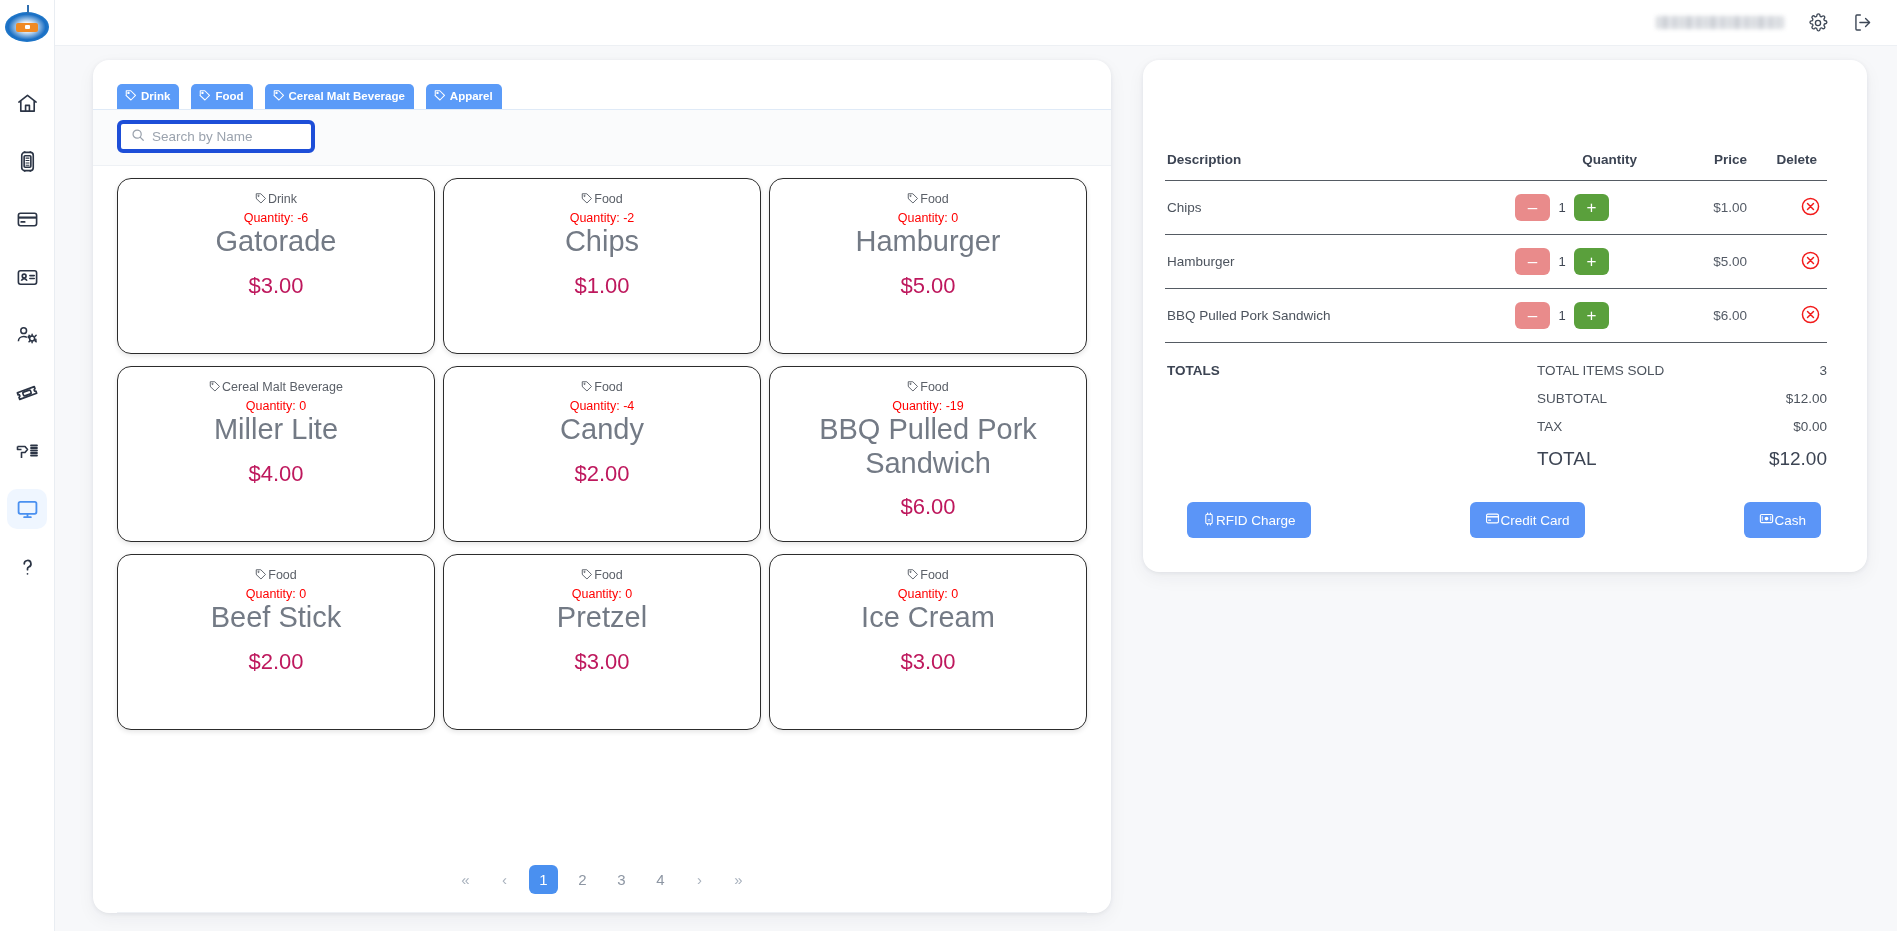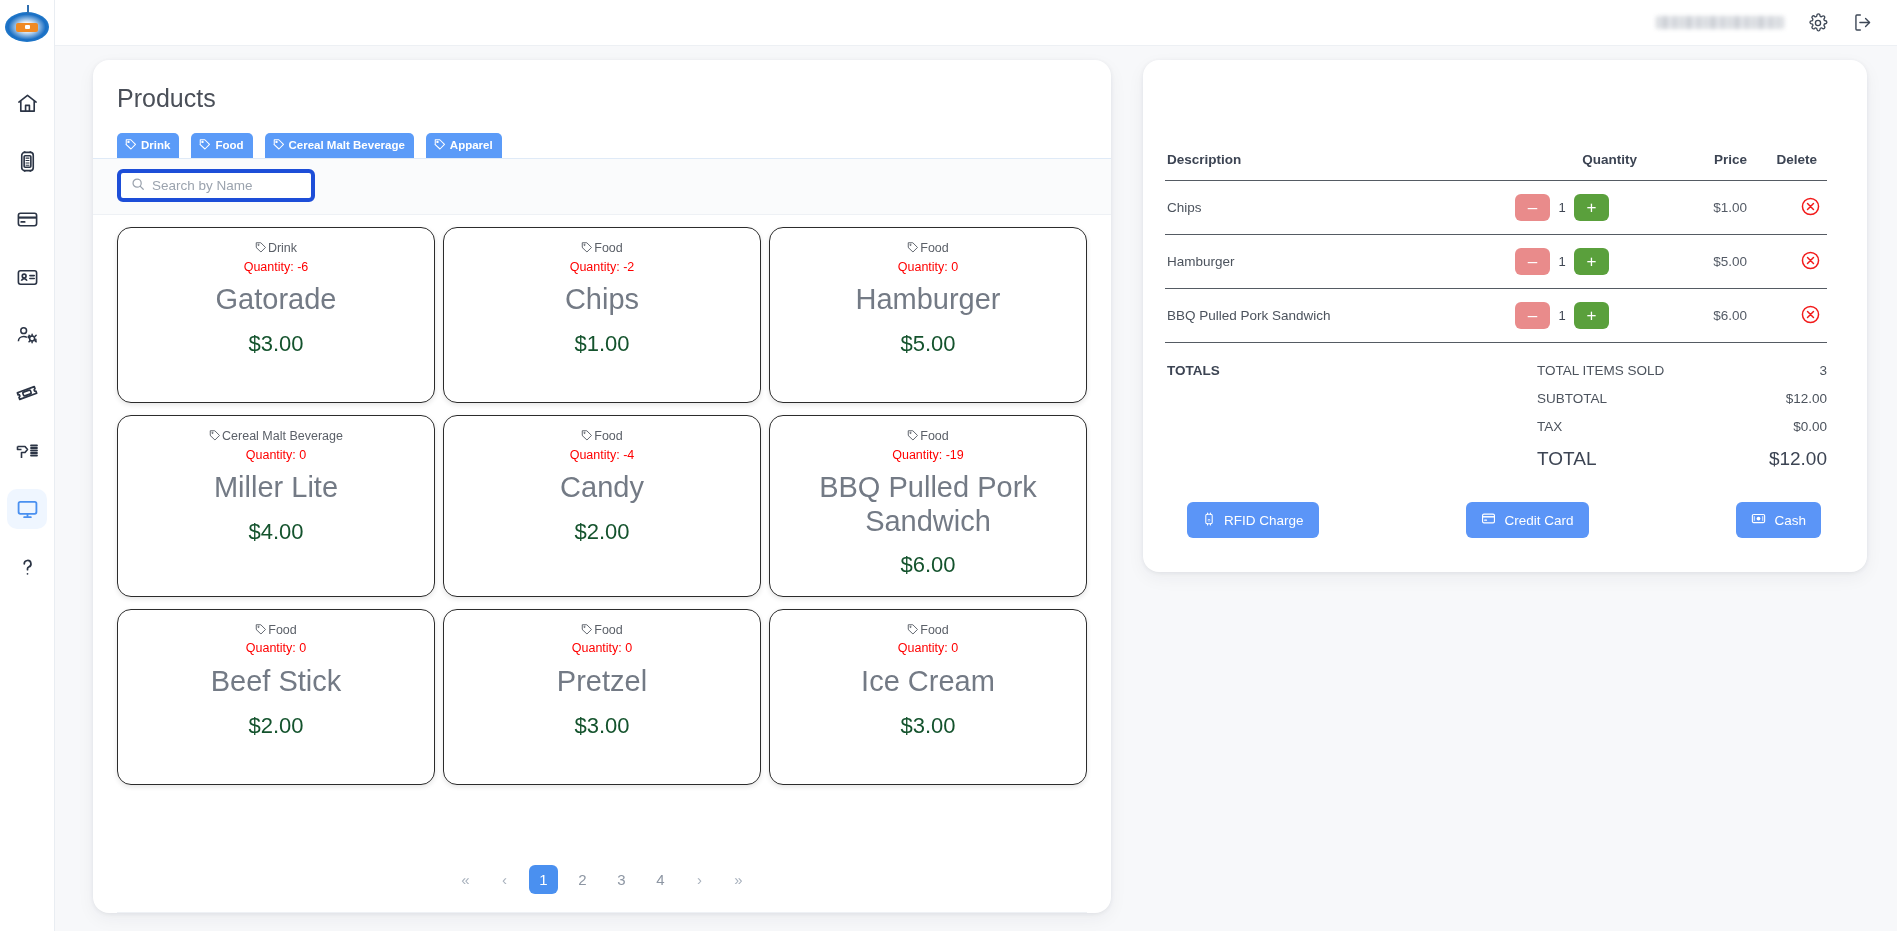--- a/index.html
+++ b/index.html
@@ -213,28 +213,28 @@
   .prod-cat svg { color: #5b6068; }
   .prod-qty {
     font-size: 12.5px;
     color: #ff0000;
     margin-top: 5px;
     line-height: 1.1;
   }
   .prod-name {
     font-size: 29px;
     color: #737a85;
-    margin-top: 9px;
+    margin-top: 0;
     line-height: 1.15;
     font-weight: 400;
     word-break: break-word;
   }
   .prod-price {
     font-size: 22px;
-    color: #14532d;
+    color: #be185d;
     margin-top: 14px;
   }
 
   .pager {
     display: flex;
     align-items: center;
     justify-content: center;
     gap: 10px;
     padding: 16px 0 18px 0;
     border-bottom: 1px solid #eef1f5;
@@ -321,21 +321,21 @@
   .tl .v { white-space: nowrap; }
   .tl.grand { font-size: 19px; color: #3c4453; margin-bottom: 0; align-items: center; }
 
   .pay-row { display: flex; justify-content: space-between; margin-top: 32px; padding: 0 6px 0 22px; }
   .pay-btn {
     background: #5b95f7;
     border: none; border-radius: 6px;
     color: #ffffff;
     font-size: 13.5px;
     padding: 9px 15px;
-    display: flex; align-items: center; gap: 8px;
+    display: flex; align-items: center; 
     cursor: pointer;
     font-family: "Liberation Sans", sans-serif;
     white-space: nowrap;
   }
 </style>
 </head>
 <body>
 
 <aside class="sidebar">
   <div class="logo-wrap">
@@ -455,21 +455,20 @@
         <path d="M9.5 3.5H5.5a1 1 0 0 0-1 1v15a1 1 0 0 0 1 1h4"></path>
         <path d="M15.5 16.5 20 12l-4.5-4.5"></path>
           <path d="M20 12H9"></path>
       </svg>
     </span>
   </header>
 
   <div class="content">
 
     <section class="products-panel">
-      <h1 class="panel-title">Products</h1>
 
       <div class="pill-row">
         <button class="pill">
           <span>
             <svg width="12" height="12" viewBox="0 0 24 24" fill="none" stroke="currentColor" stroke-width="2.1" stroke-linejoin="round">
               <path d="M2.5 12.6V3.5h9.1l9.4 9.4-9.1 9.1-9.9-9.4z"></path>
                 <circle cx="7" cy="7.8" r="1.3"></circle>
             </svg>
           </span>
           <span>Drink</span>

